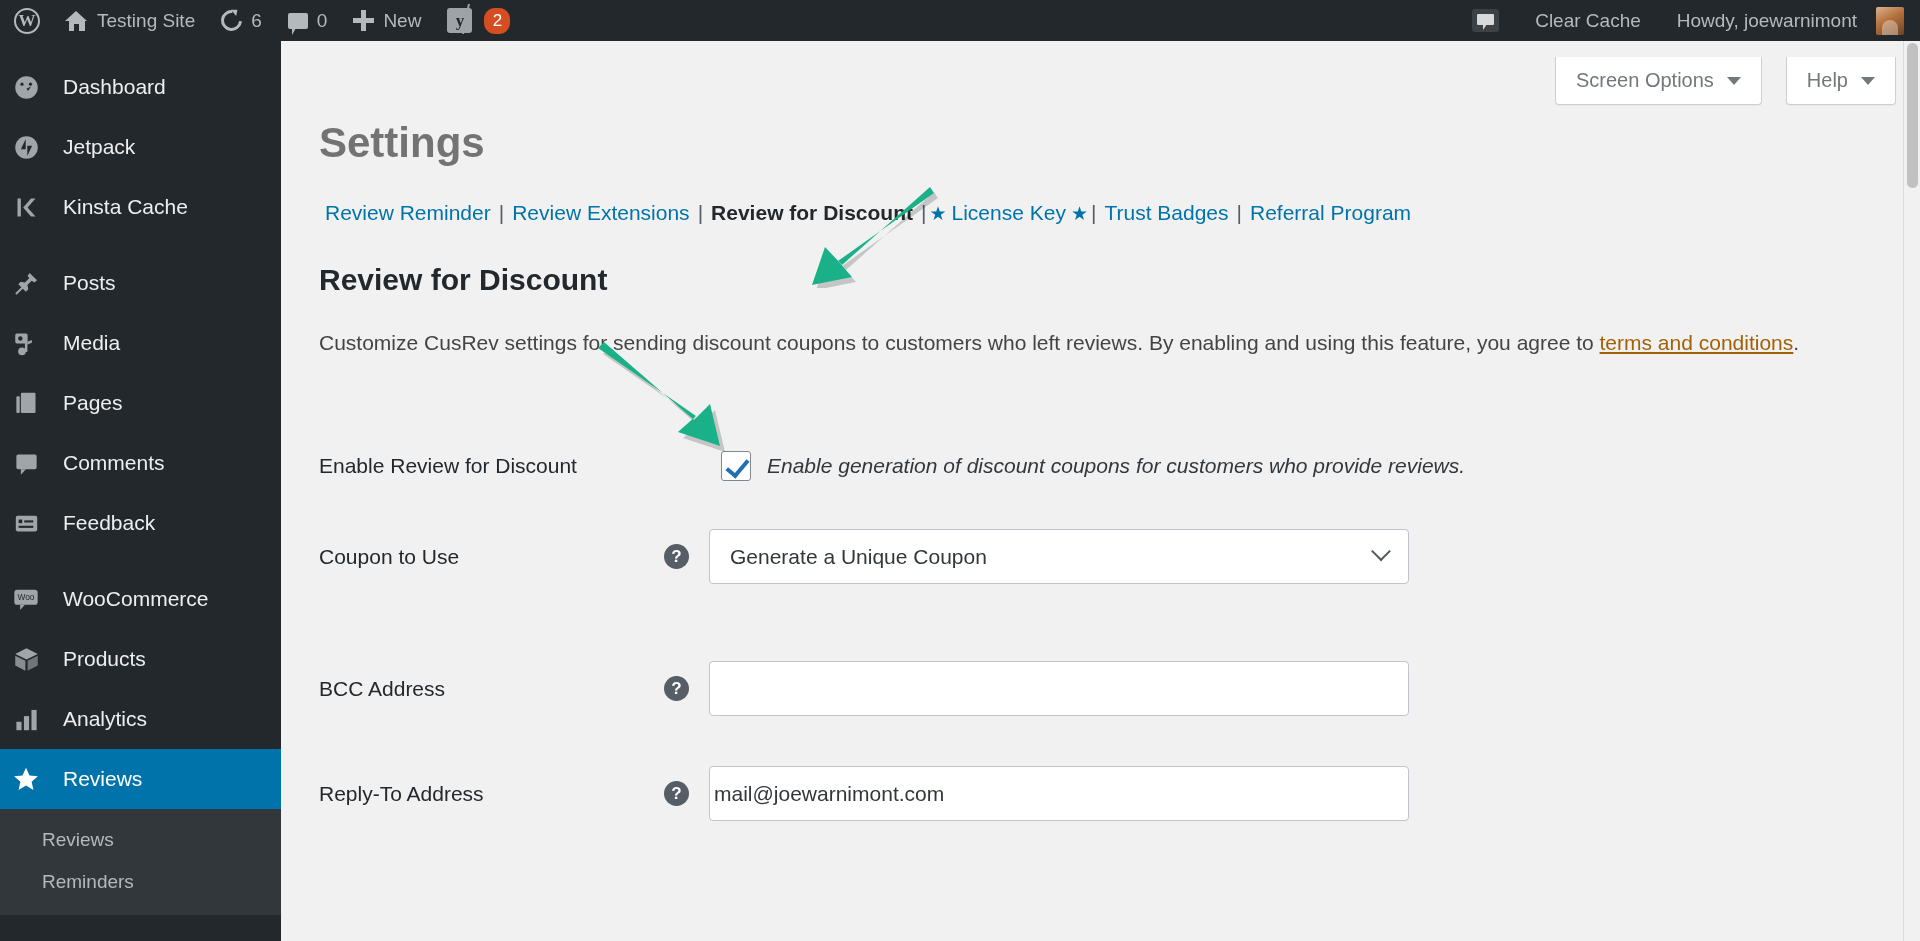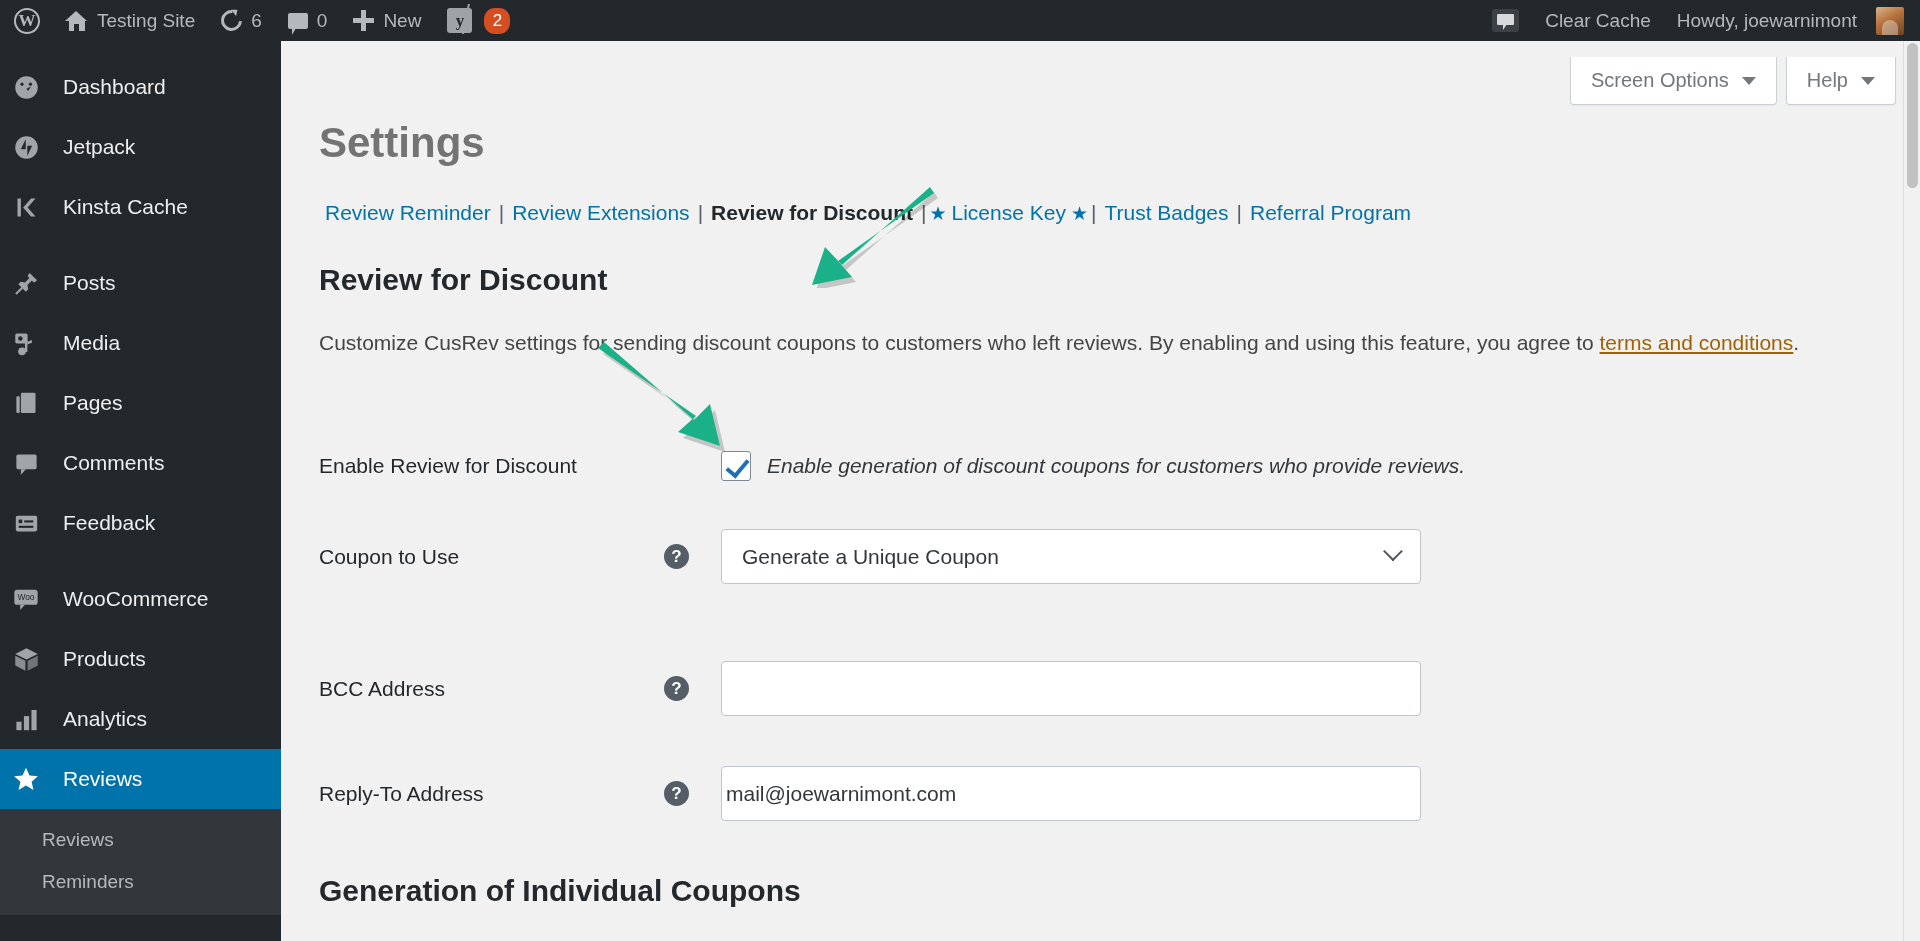--- a/index.html
+++ b/index.html
@@ -85,21 +85,21 @@
     content: ""; position: absolute; right: -4px; top: -4px;
     width: 9px; height: 30px;
     border-left: 2.5px solid #9ea3a8; transform: skewX(-11deg);
   }
   .yoast-badge {
     background: #d54e21; color: #fff; border-radius: 11px;
     min-width: 26px; height: 26px; font-size: 17px;
     display: flex; align-items: center; justify-content: center;
     padding: 0 7px; margin-left: 3px;
   }
-  .ab-right { margin-left: auto; display: flex; align-items: center; }
+  .ab-right { margin-left: auto; display: flex; align-items: center; gap: 10px; }
   .ab-count { color: #b4b9be; font-size: 19px; }
   .avatar {
     width: 28px; height: 28px; margin-left: 10px;
     background: linear-gradient(150deg,#d9b48f 0%,#b5703b 45%,#6d4326 100%);
     border-radius: 2px; position: relative; overflow: hidden;
   }
   .avatar::after {
     content: ""; position: absolute; left: 6px; top: 13px;
     width: 16px; height: 16px; border-radius: 50% 50% 0 0;
     background: rgba(255,255,255,.35);
@@ -148,21 +148,21 @@
   .submenu-item {
     padding: 10px 0 10px 42px; font-size: 19px; color: #b4b9be; cursor: pointer;
   }
 
   
   .content {
     position: absolute; top: 41px; left: 281px;
     width: 1639px; height: 900px; background: #f1f1f1; overflow: hidden;
   }
   .screen-meta {
-    position: absolute; top: 16px; right: 24px; display: flex; gap: 9px;
+    position: absolute; top: 16px; right: 24px; display: flex; gap: 24px;
   }
   .meta-btn {
     background: #fff; border: 1px solid #ccd0d4; border-top: none;
     border-radius: 0 0 4px 4px;
     padding: 12px 20px; font-size: 20px; color: #72777c;
     display: flex; align-items: center; gap: 13px; cursor: pointer;
     box-shadow: 0 1px 1px rgba(0,0,0,.04);
   }
   .meta-btn .caret {
     width: 0; height: 0; border-left: 7px solid transparent;
@@ -200,21 +200,21 @@
   .form-label {
     width: 345px; flex: 0 0 345px;
     font-size: 21px; color: #23282d;
   }
   .help-icon {
     width: 25px; height: 25px; border-radius: 50%;
     background: #555d66; color: #fff; font-size: 17px; font-weight: bold;
     display: flex; align-items: center; justify-content: center;
     flex: 0 0 25px; cursor: pointer; font-family: "Liberation Sans", sans-serif;
   }
-  .field-wrap { margin-left: 32px; }
+  .field-wrap { margin-left: 20px; }
   .select-box {
     width: 700px; height: 55px; background: #fff;
     border: 1px solid #bfc5cb; border-radius: 4px;
     display: flex; align-items: center; justify-content: space-between;
     padding: 0 20px; font-size: 21px; color: #32373c; cursor: pointer;
   }
   .select-box .chev {
     width: 14px; height: 14px; border-right: 2.5px solid #50575e;
     border-bottom: 2.5px solid #50575e; transform: rotate(45deg) translate(-4px,-4px);
   }
@@ -512,21 +512,20 @@
   </div>
 
   <div class="form-row" style="top:725px">
     <div class="form-label">Reply-To Address</div>
     <span class="help-icon">?</span>
     <div class="field-wrap">
       <input class="text-input" type="text" value="mail@joewarnimont.com" style="">
     </div>
   </div>
 
-  <h2 class="section-title" style="top:833px">Generation of Individual Coupons</h2>
 
   <p class="section-desc" style="top:897px">Settings for automatic generation of unique coupons for each customer and order. When a customer submits a review, a new, unique discount code will</p>
 </div>
 
 <div class="scrollbar">
   <div class="scroll-thumb"></div>
 </div>
 
 <svg class="arrow" style="left:795px; top:178px;" width="150" height="110">
   <g transform="translate(3,3)">

